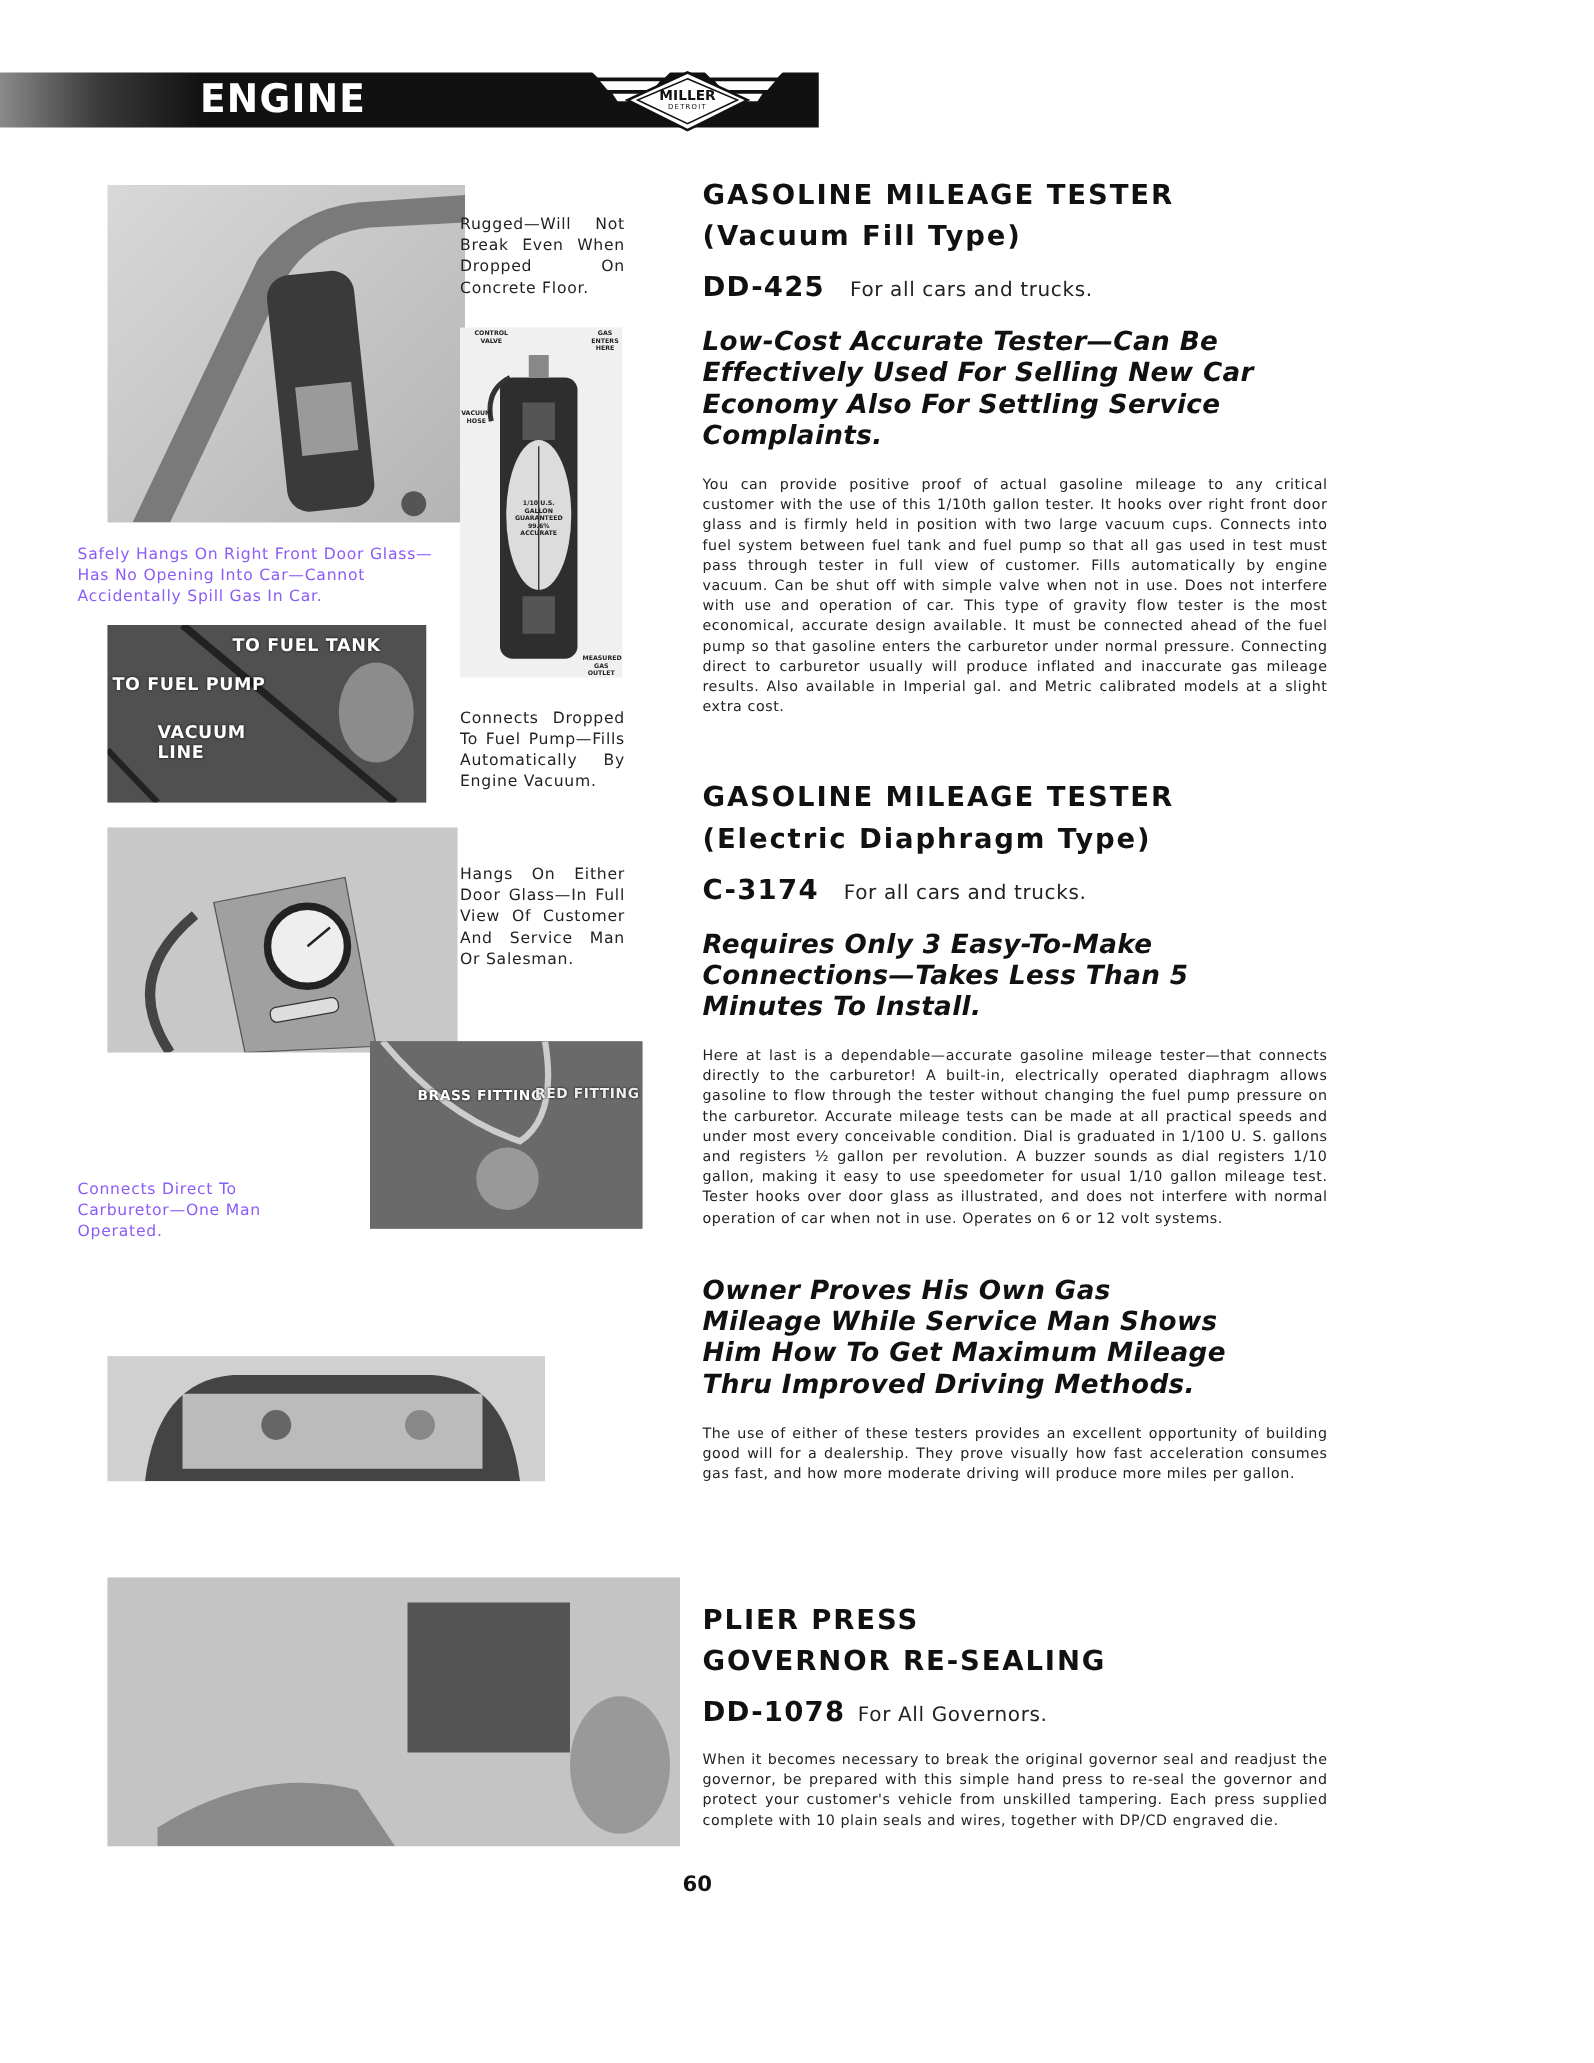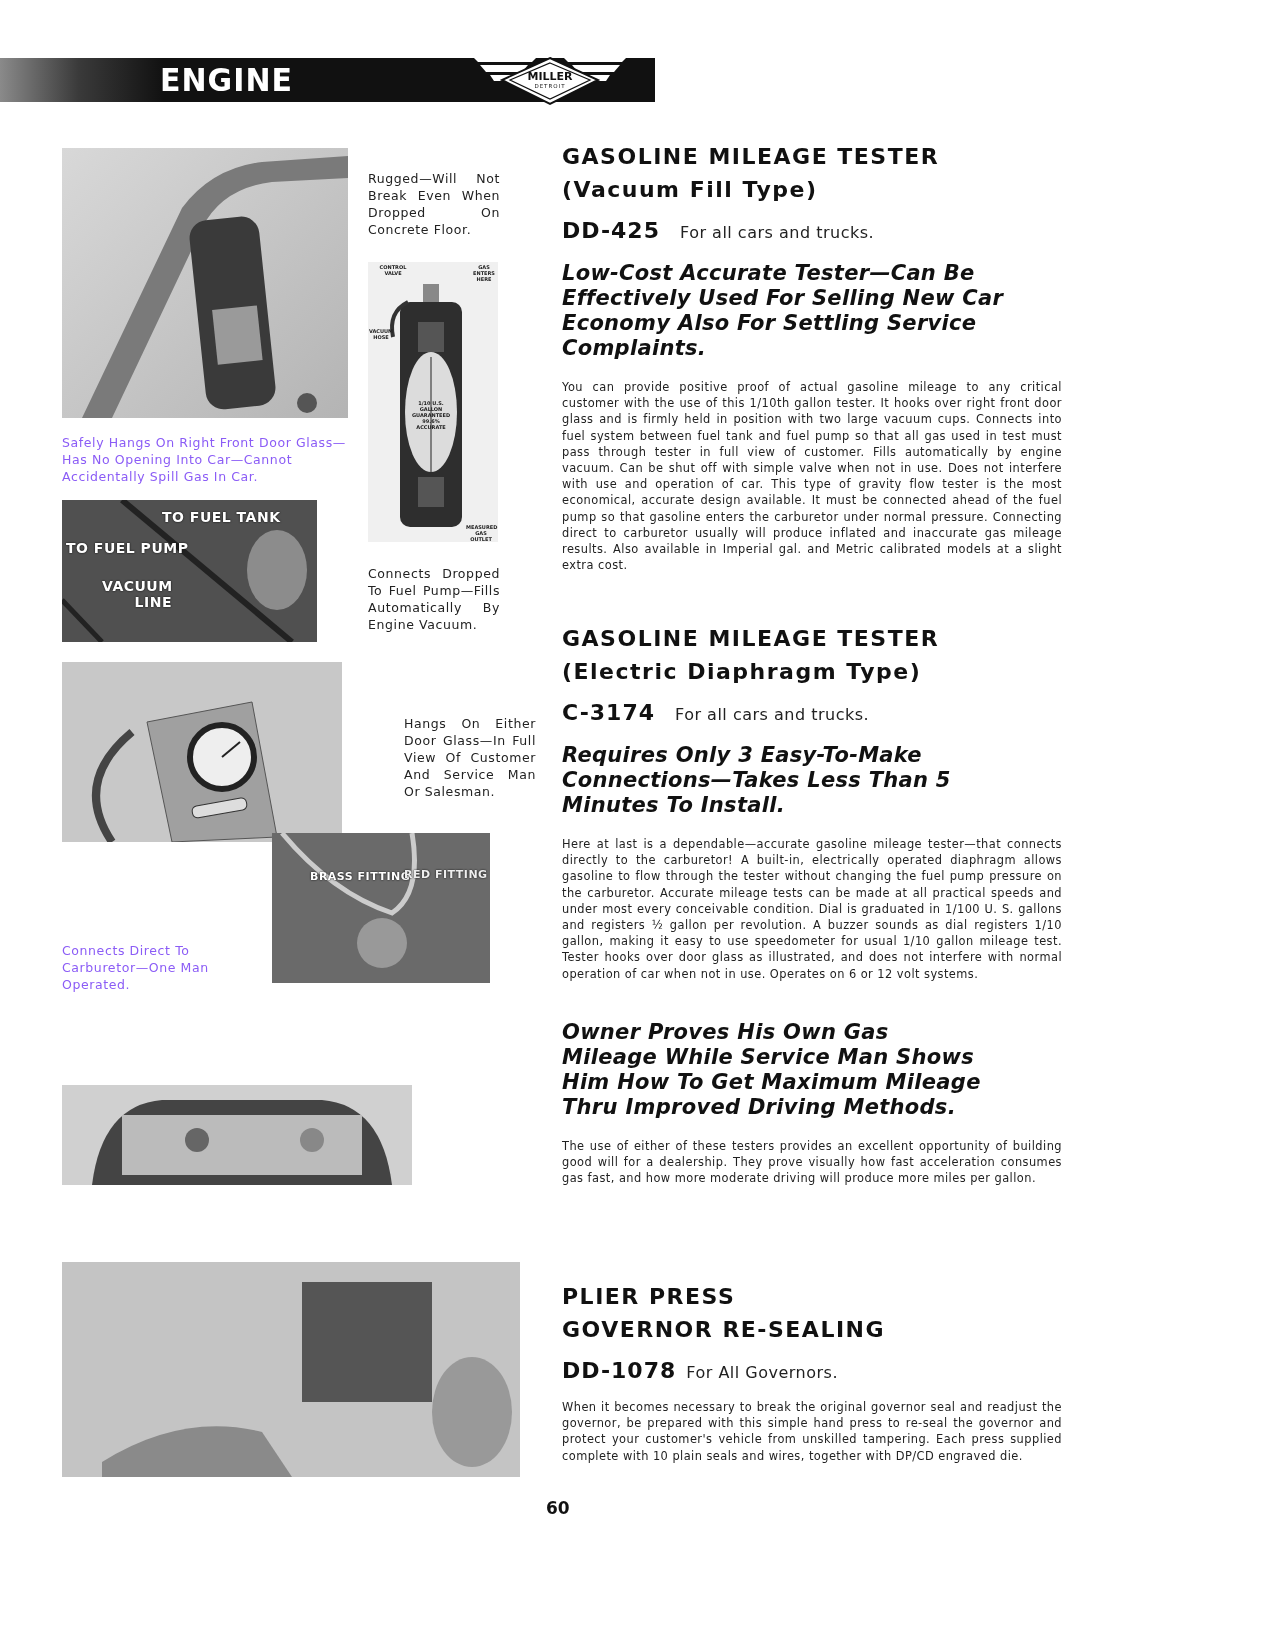--- a/index.html
+++ b/index.html
@@ -3,21 +3,21 @@
 <meta charset="utf-8">
 <style>
   html, body { margin:0; padding:0; background:#ffffff; }
   body { width:1275px; height:1650px; position:relative; overflow:hidden; font-family:"DejaVu Sans", sans-serif; color:#1a1a1a; }
   .abs { position:absolute; }
   
   .band { left:0; top:58px; width:655px; height:44px; background:linear-gradient(90deg,#8a8a8a 0%,#3a3a3a 12%,#111 25%,#111 100%); }
   .band-title { left:160px; top:62px; font-family:"DejaVu Sans", sans-serif; font-weight:bold; font-size:30px; color:#fff; letter-spacing:1px; transform:scaleY(1.05); }
   .logo { left:470px; top:48px; width:160px; height:58px; }
   
-  .photo { background:#bdbdbd; overflow:hidden; }
+  .photo { background:#bdbdbd; overflow:hidden;margin-left:24px; }
   .photo svg { width:100%; height:100%; display:block; }
   .caption { font-size:12.5px; line-height:17px; color:#222; letter-spacing:0.6px; }
   .caption.grey { color:#8b5cf6; }
   .photo-label { position:absolute; font-weight:bold; color:#fff; font-size:14px; line-height:16px; text-shadow:0 0 2px #000; letter-spacing:0.5px; }
   .tiny-label { position:absolute; font-size:5px; line-height:6px; color:#222; font-weight:bold; text-align:center; }
   
   .h1 { font-family:"DejaVu Sans", sans-serif; font-weight:bold; font-size:22px; line-height:33px; letter-spacing:1.5px; color:#111; }
   .model { font-weight:bold; font-size:22px; color:#111; letter-spacing:1px; }
   .model-desc { font-size:16px; color:#222; margin-left:20px; letter-spacing:0.5px; }
   .lead { font-weight:bold; font-style:italic; font-size:21px; line-height:25px; color:#111; letter-spacing:0.3px; }
@@ -58,21 +58,21 @@
 
 <div class="abs photo" style="left:62px;top:500px;width:255px;height:142px;background:#4a4a4a;">
   <svg viewBox="0 0 255 142" preserveAspectRatio="none">
     <rect width="255" height="142" fill="#505050"></rect>
     <path d="M60,0 L230,142" stroke="#222" stroke-width="6"></path>
     <ellipse cx="215" cy="70" rx="30" ry="40" fill="#8c8c8c"></ellipse>
     <path d="M0,100 L40,142" stroke="#222" stroke-width="5"></path>
   </svg>
   <span class="photo-label" style="left:100px;top:9px;">TO FUEL TANK</span>
   <span class="photo-label" style="left:4px;top:40px;">TO FUEL PUMP</span>
-  <span class="photo-label" style="left:40px;top:78px;width:70px;text-align:right;">VACUUM LINE</span>
+  <span class="photo-label" style="left:40px;top:78px;width:70px;text-align:left;">VACUUM LINE</span>
 </div>
 
 <div class="abs photo" style="left:62px;top:662px;width:280px;height:180px;background:#c8c8c8;">
   <svg viewBox="0 0 280 180" preserveAspectRatio="none">
     <rect width="280" height="180" fill="#c8c8c8"></rect>
     <path d="M70,70 Q10,120 50,180" stroke="#444" stroke-width="8" fill="none"></path>
     <polygon points="85,60 190,40 215,175 110,180" fill="#a0a0a0" stroke="#555"></polygon>
     <circle cx="160" cy="95" r="32" fill="#eee" stroke="#222" stroke-width="6"></circle>
     <line x1="160" y1="95" x2="178" y2="80" stroke="#222" stroke-width="2"></line>
     <rect x="130" y="140" width="55" height="12" rx="5" fill="#ddd" stroke="#333" transform="rotate(-10 157 146)"></rect>
@@ -122,21 +122,21 @@
     <rect x="55" y="22" width="16" height="18" fill="#888"></rect>
   </svg>
   <div class="tiny-label" style="left:10px;top:2px;width:30px;">CONTROL VALVE</div>
   <div class="tiny-label" style="left:104px;top:2px;width:24px;">GAS ENTERS HERE</div>
   <div class="tiny-label" style="left:0px;top:66px;width:26px;">VACUUM HOSE</div>
   <div class="tiny-label" style="left:40px;top:138px;width:46px;">1/10 U.S. GALLON GUARANTEED 99.6% ACCURATE</div>
   <div class="tiny-label" style="left:98px;top:262px;width:30px;">MEASURED GAS OUTLET</div>
 </div>
 
 <div class="abs caption" style="left:368px;top:565px;width:132px;text-align:justify;">Connects Dropped To Fuel Pump—Fills Automatically By Engine Vacuum.</div>
-<div class="abs caption" style="left:368px;top:715px;width:132px;text-align:justify;margin-left:36px;">Hangs On Either Door Glass—In Full View Of Customer And Service Man Or Salesman.</div>
+<div class="abs caption" style="left:368px;top:690px;width:132px;text-align:justify;">Hangs On Either Door Glass—In Full View Of Customer And Service Man Or Salesman.</div>
 
 <div class="abs" style="left:562px;top:140px;width:500px;">
   <div class="h1">GASOLINE MILEAGE TESTER</div>
   <div class="h1">(Vacuum Fill Type)</div>
   <div style="margin-top:12px;">
     <span class="model">DD-425</span><span class="model-desc">For all cars and trucks.</span>
   </div>
   <div class="lead" style="margin-top:18px;">Low-Cost Accurate Tester—Can Be Effectively Used For Selling New Car Economy Also For Settling Service Complaints.</div>
   <div class="body" style="margin-top:18px;">You can provide positive proof of actual gasoline mileage to any critical customer with the use of this 1/10th gallon tester. It hooks over right front door glass and is firmly held in position with two large vacuum cups. Connects into fuel system between fuel tank and fuel pump so that all gas used in test must pass through tester in full view of customer. Fills automatically by engine vacuum. Can be shut off with simple valve when not in use. Does not interfere with use and operation of car. This type of gravity flow tester is the most economical, accurate design available. It must be connected ahead of the fuel pump so that gasoline enters the carburetor under normal pressure. Connecting direct to carburetor usually will produce inflated and inaccurate gas mileage results. Also available in Imperial gal. and Metric calibrated models at a slight extra cost.</div>
 </div>

